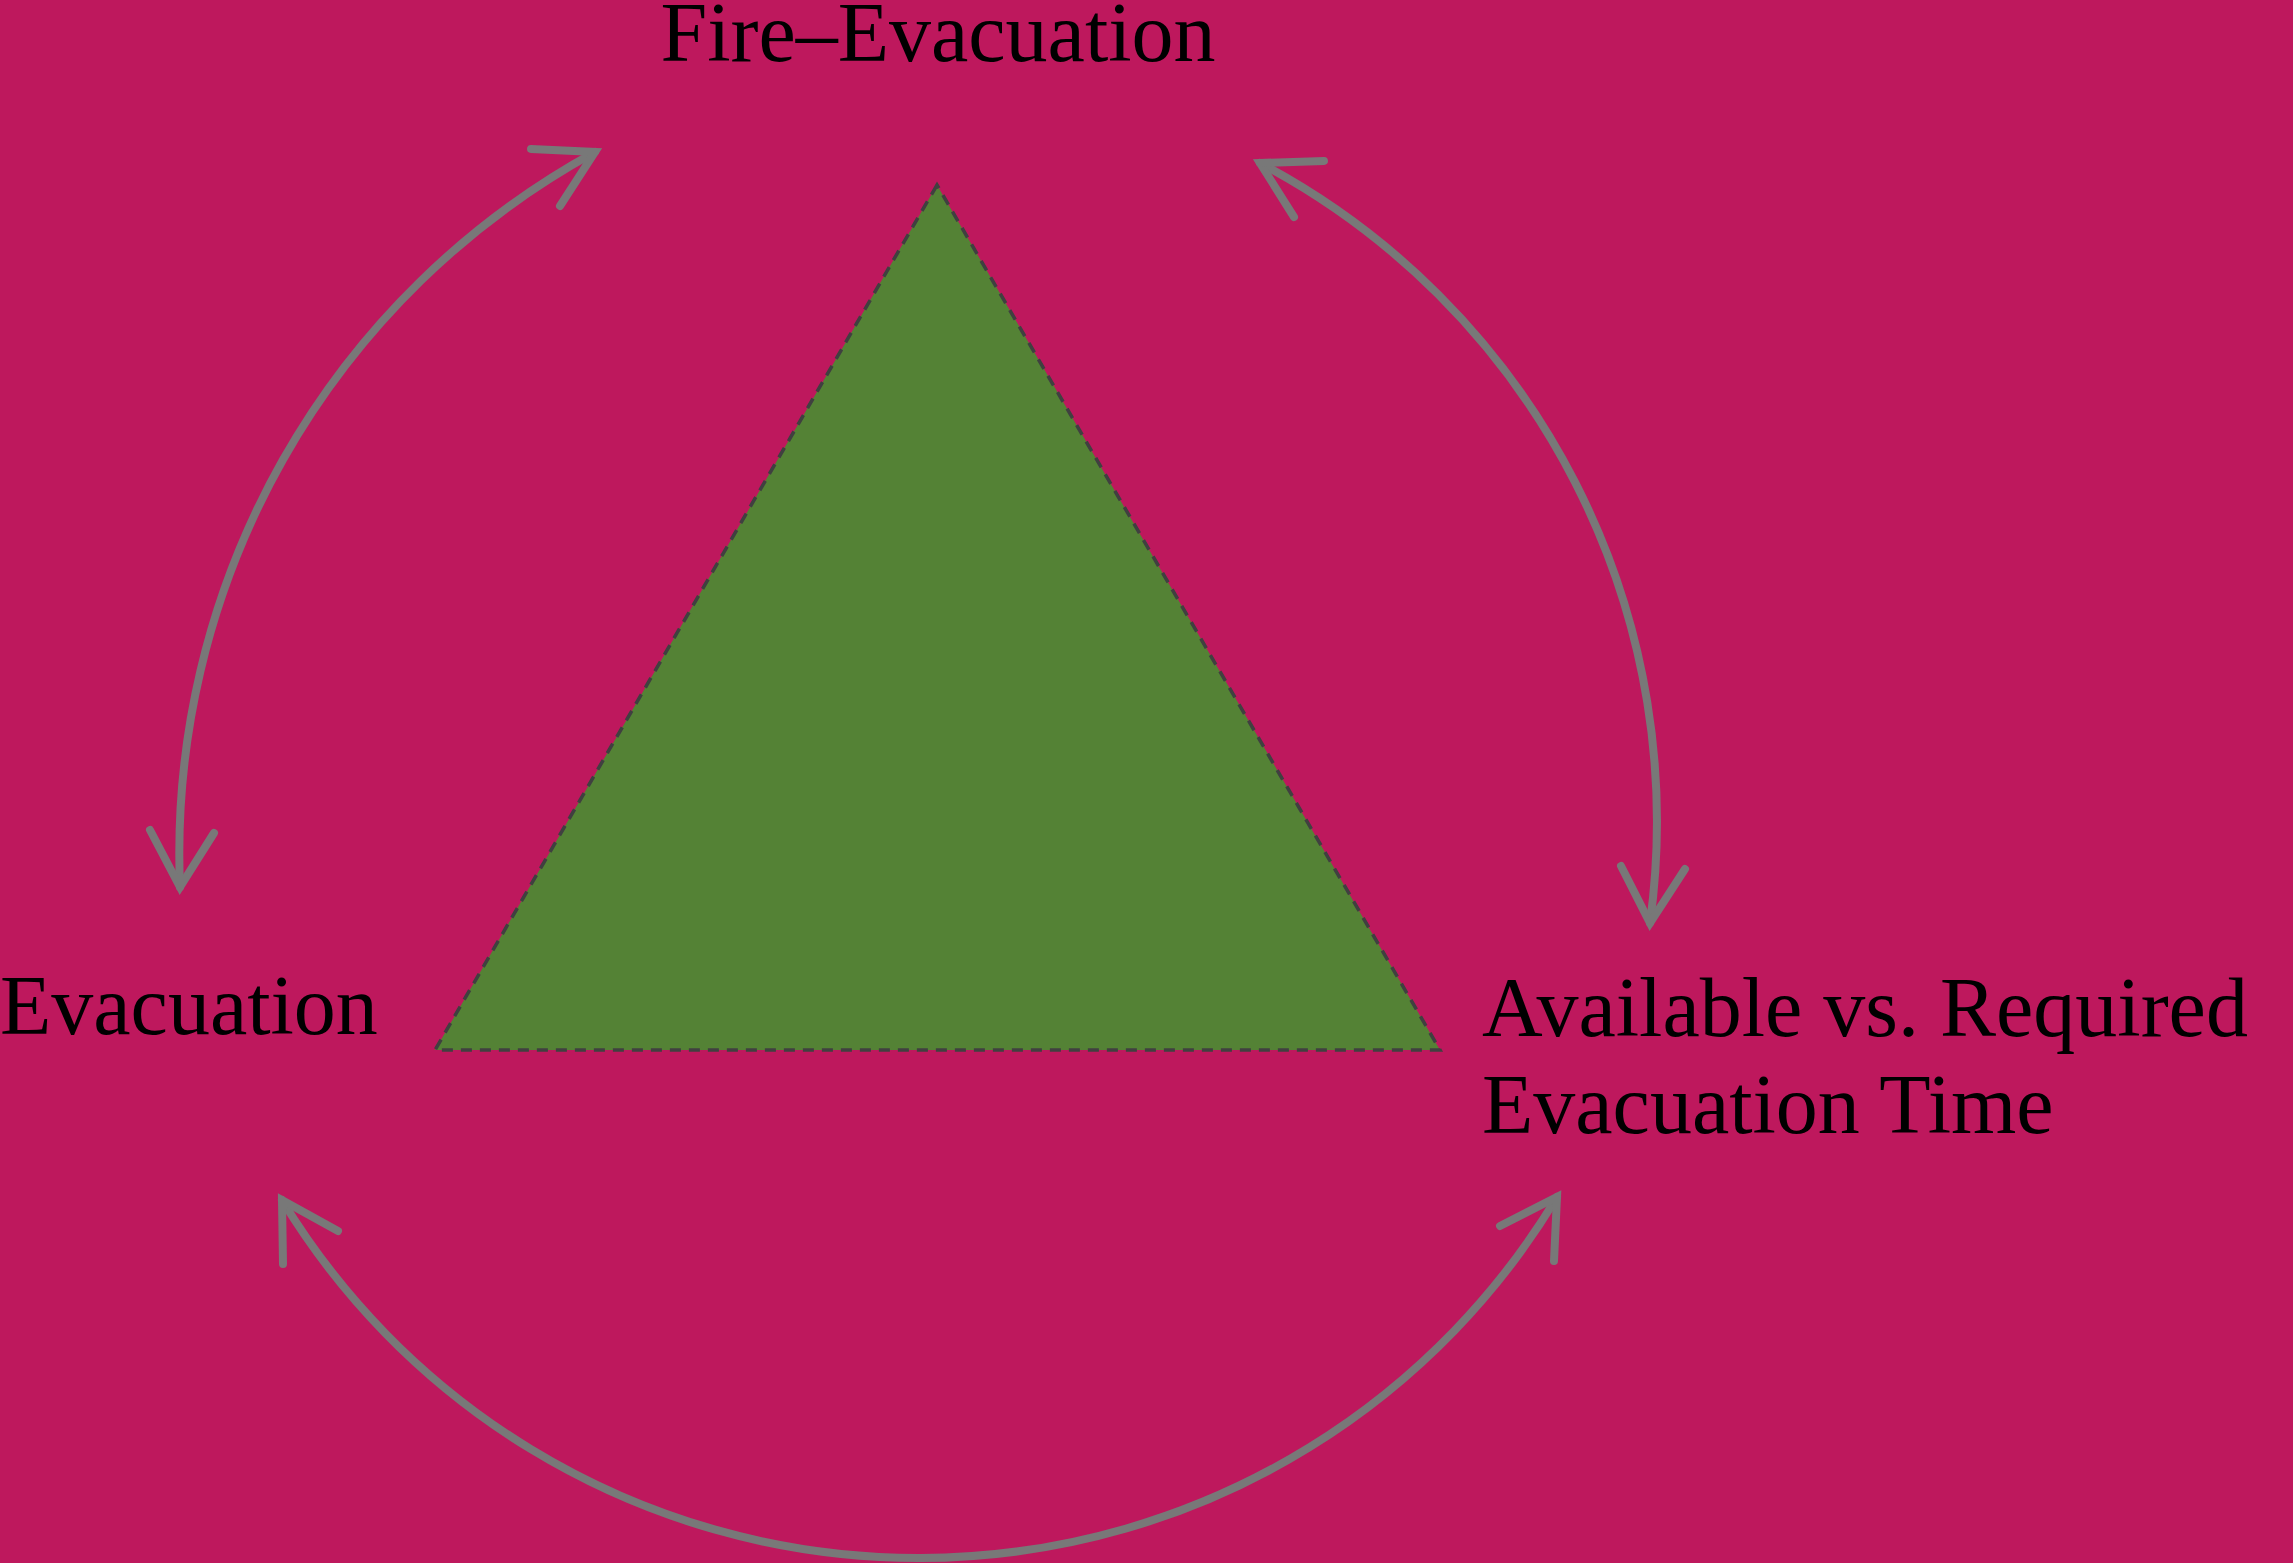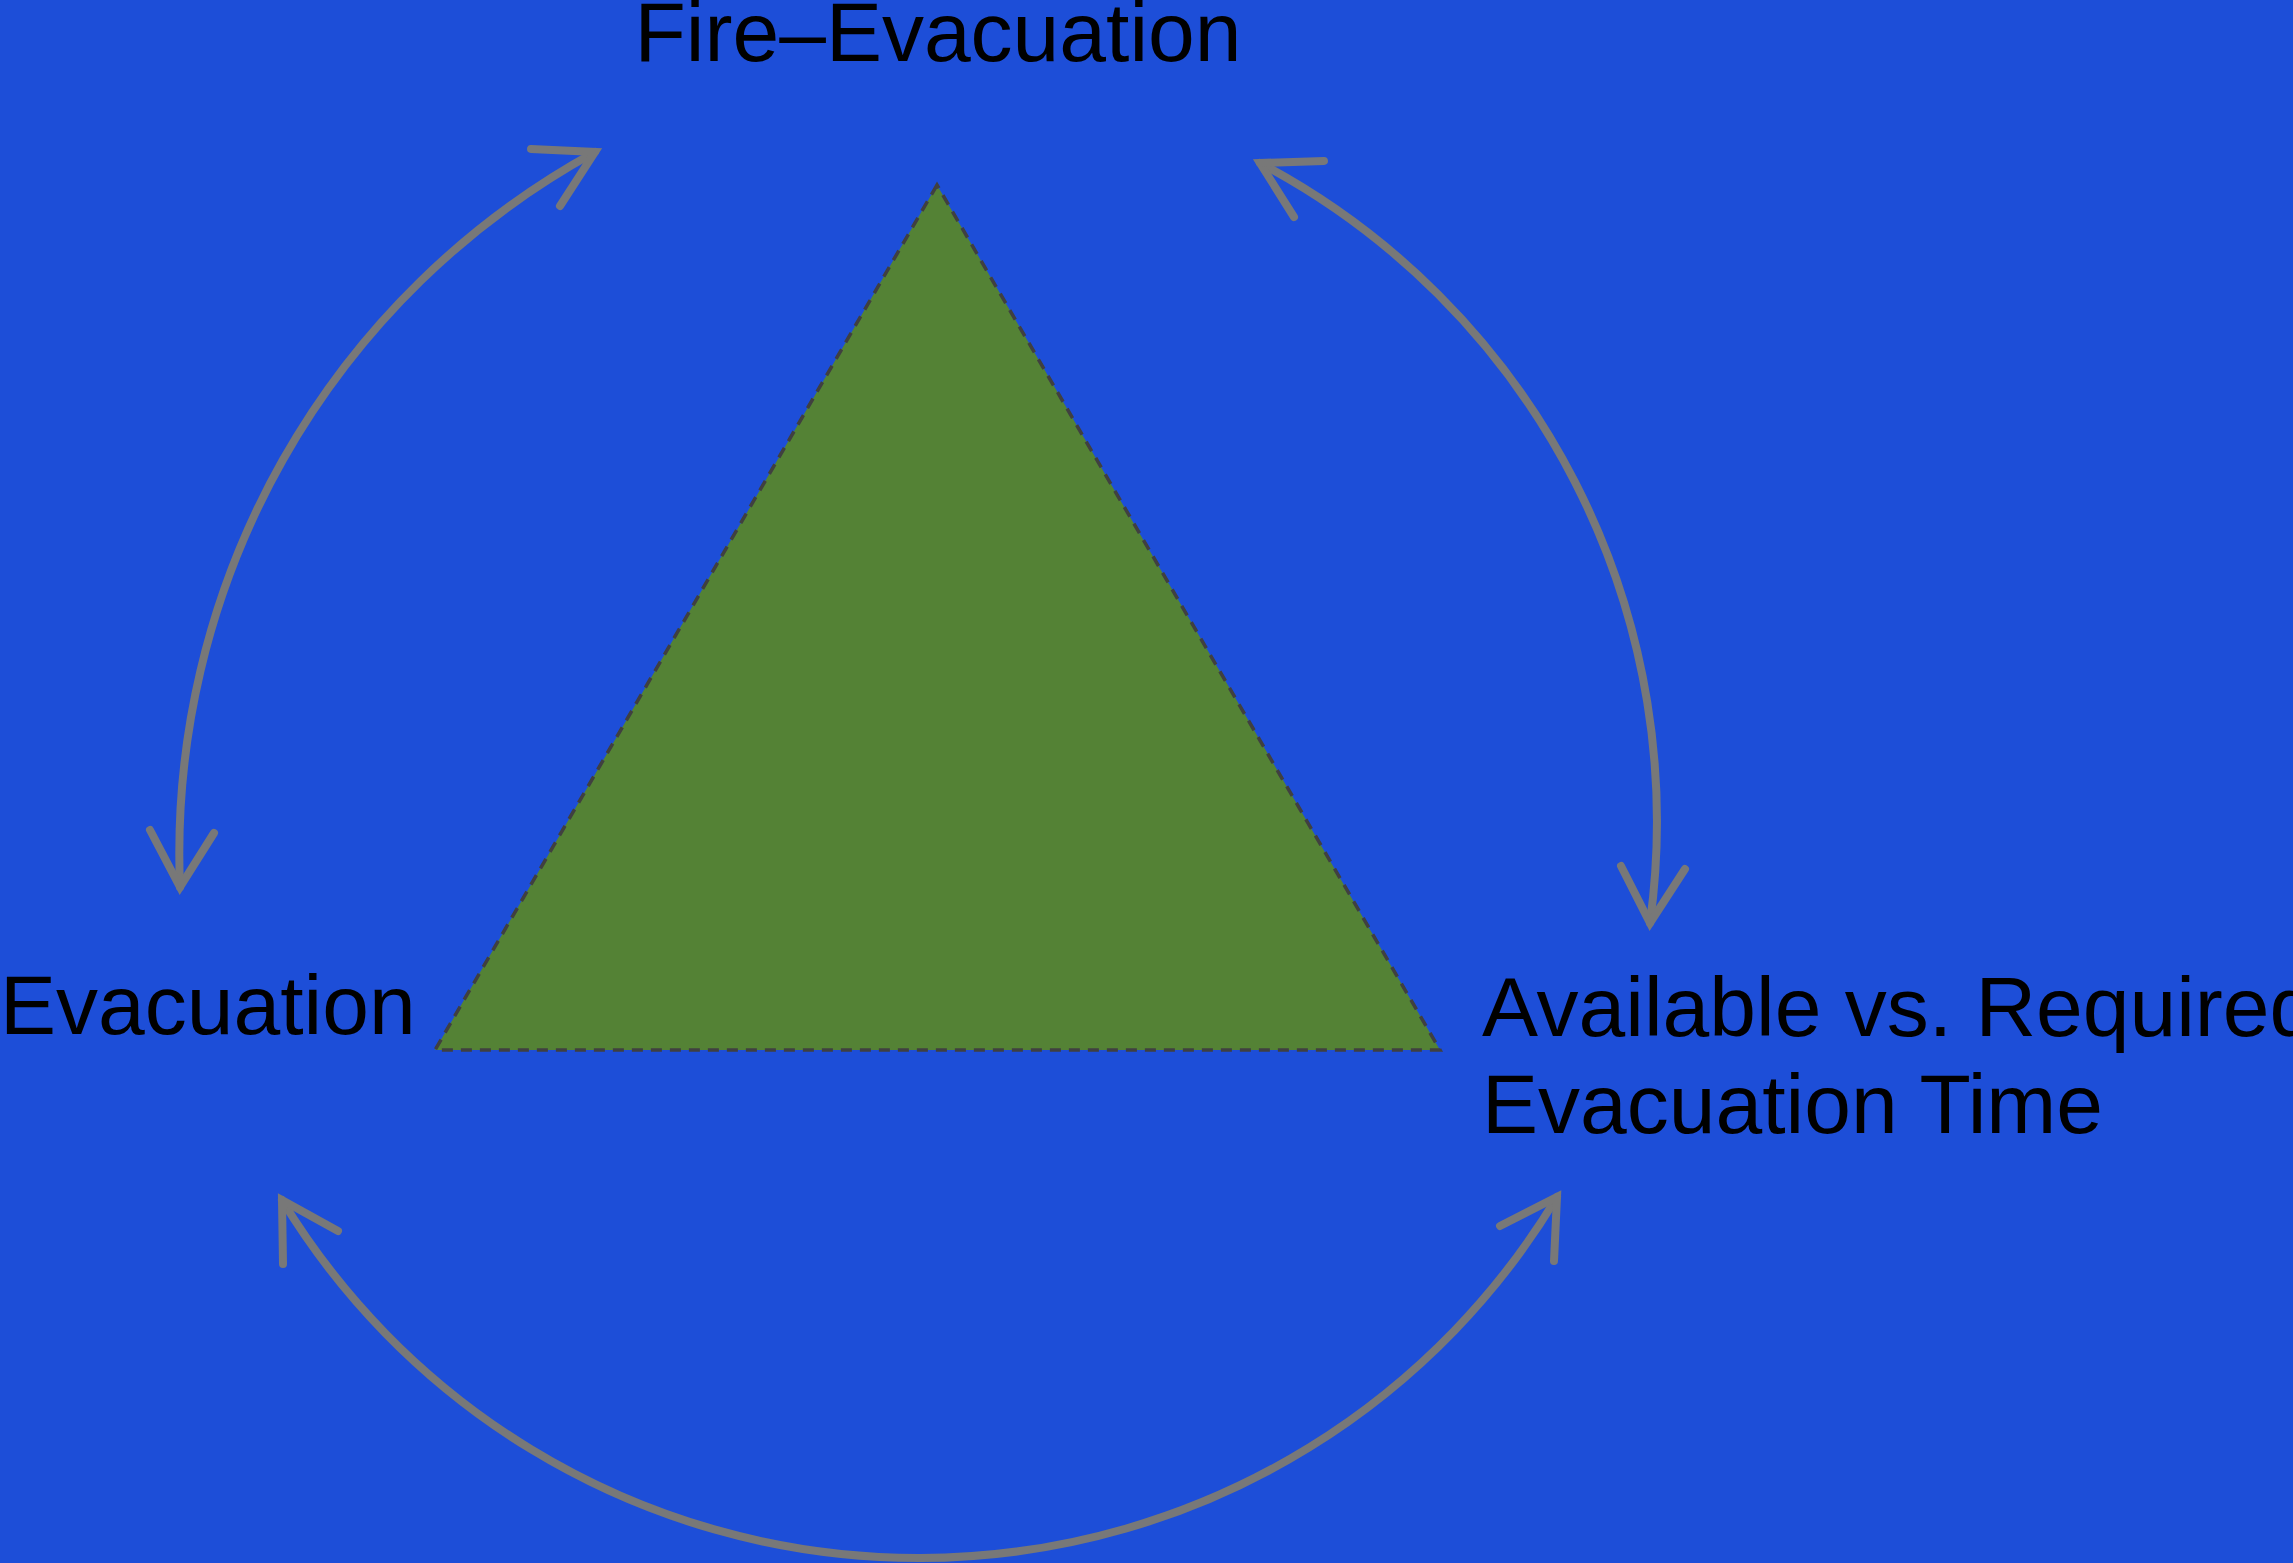--- a/index.html
+++ b/index.html
@@ -1,22 +1,22 @@
 <!DOCTYPE html>
 <html><head>
 <meta charset="utf-8">
 <style>
   html, body { margin: 0; padding: 0; background: #ffffff; }
   .canvas {
     position: relative;
     width: 2293px;
     height: 1563px;
-    background: #1d4ed8;
+    background: #be185d;
     overflow: hidden;
-    font-family: Liberation Sans, sans-serif;
+    font-family: Liberation Serif, serif;
   }
   .diagram-svg {
     position: absolute;
     left: 0; top: 0;
     width: 2293px;
     height: 1563px;
   }
   .label {
     position: absolute;
     font-size: 84px;
@@ -28,21 +28,21 @@
   .label-top {
     left: 0;
     top: -16px;
     width: 1876px;
     text-align: center;
   }
   .label-left {
     left: 0;
     top: 957px;
     width: 398px;
-    text-align: center;
+    text-align: left;
   }
   .label-right {
     left: 1482px;
     top: 959px;
     text-align: left;
   }
   .arc, .arrowhead { fill: none; }
 </style>
 </head>
 <body>

